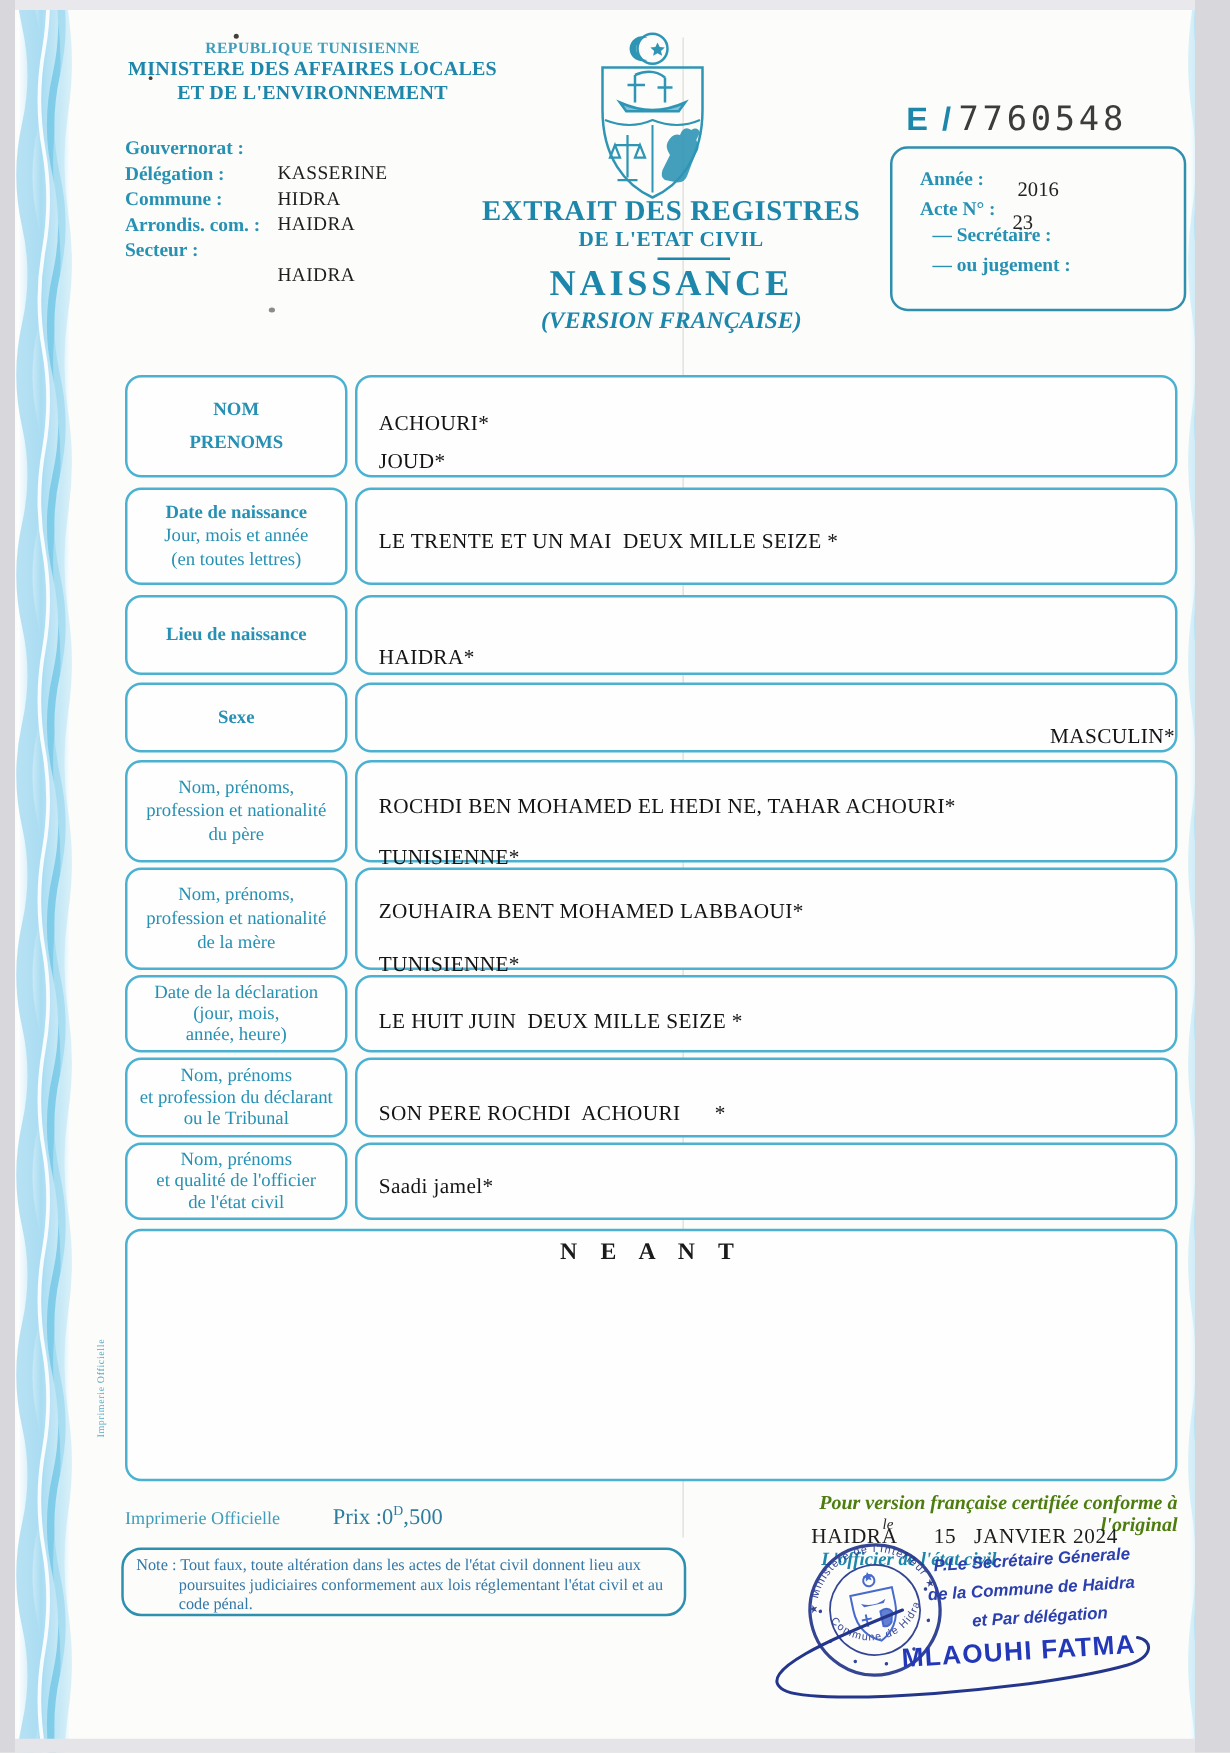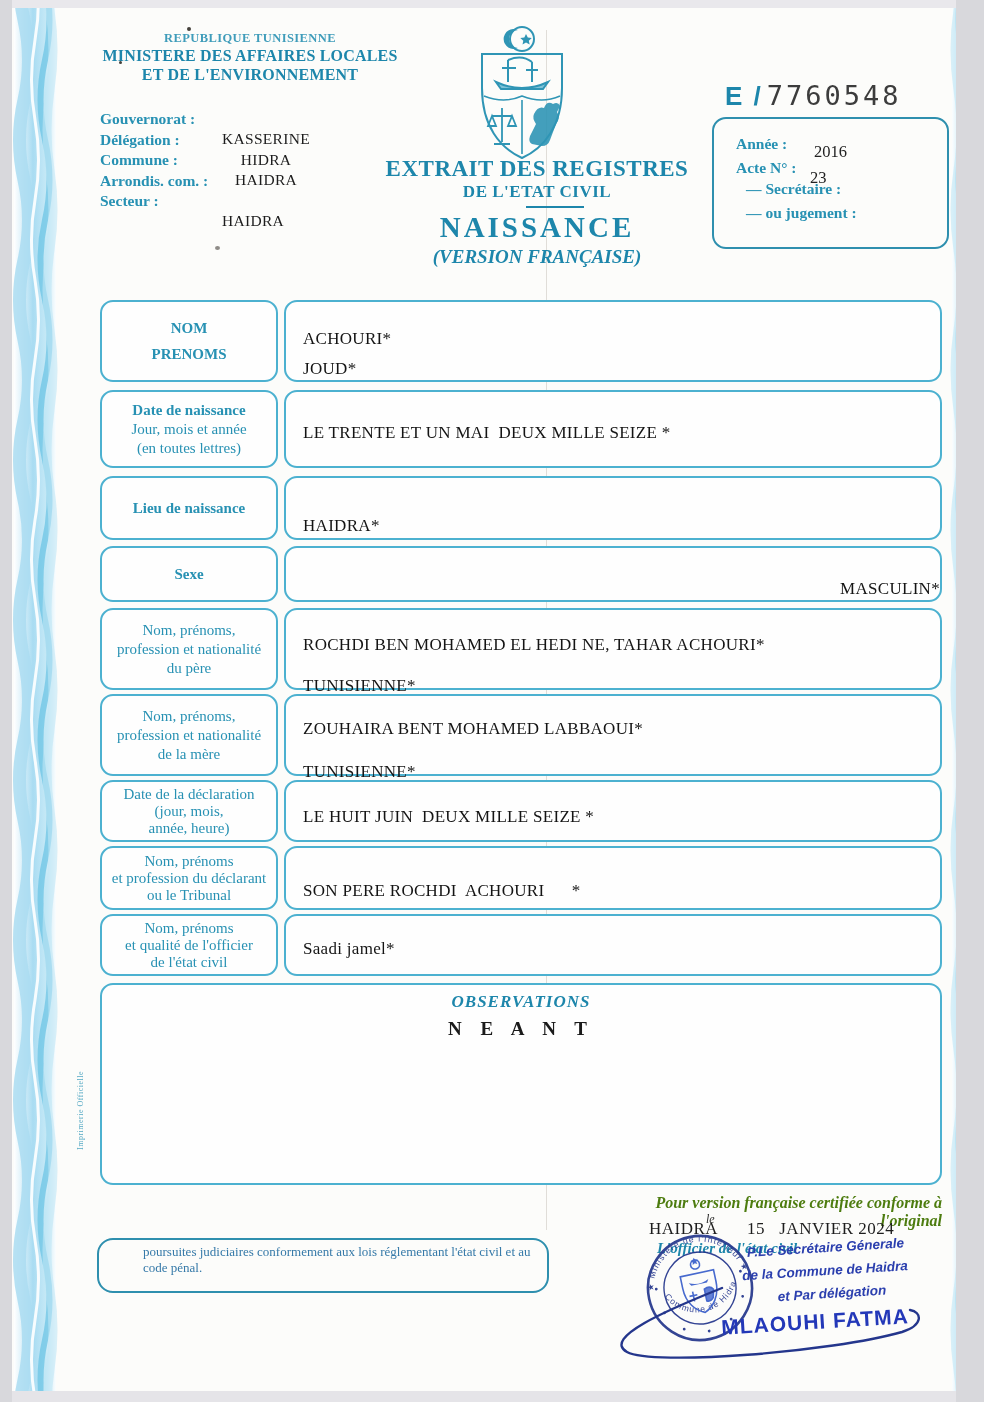--- a/index.html
+++ b/index.html
@@ -120,21 +120,21 @@
     <span class="serialN">7760548</span>
   </div>
 
   <div class="abs" style="left:88px;top:109px;">
     <div class="gl">Gouvernorat :</div>
     <div class="gl">Délégation :</div>
     <div class="gl">Commune :</div>
     <div class="gl">Arrondis. com. :</div>
     <div class="gl">Secteur :</div>
   </div>
-  <div class="abs" style="left:210px;top:129px;text-align:center;">
+  <div class="abs" style="left:210px;top:129px;">
     <div class="gv">KASSERINE</div>
     <div class="gv">HIDRA</div>
     <div class="gv">HAIDRA</div>
   </div>
   <div class="abs gv" style="left:210px;top:211px;">HAIDRA</div>
 
   <div class="actebox">
     <div class="abs ab-l" style="left:22px;top:16px;">Année :</div>
     <div class="abs ab-v" style="left:100px;top:23px;">2016</div>
     <div class="abs ab-l" style="left:22px;top:40px;">Acte N° :</div>
@@ -222,28 +222,32 @@
   <div class="cell lblc" style="top:914px;height:62px;">
     <div class="lt" style="line-height:17px;">Nom, prénoms</div>
     <div class="lt" style="line-height:17px;">et qualité de l'officier</div>
     <div class="lt" style="line-height:17px;">de l'état civil</div>
   </div>
   <div class="cell valc" style="top:914px;height:62px;">
     <div class="vt" style="margin-top:18px;">Saadi jamel*</div>
   </div>
 
   <div class="cell" style="left:88px;top:983px;width:842px;height:202px;">
-    <div class="obst" style="margin-top:7px;">OBSERVATIONS</div>
     <div class="neant" style="margin-top:6px;">N E A N T</div>
   </div>
 
   <div class="abs vert" style="left:64px;top:1150px;">Imprimerie Officielle</div>
 
+  <div class="abs" style="left:88px;top:1203px;">
+    <span class="impr">Imprimerie Officielle</span>
+    <span class="prix" style="margin-left:38px;"><span>Prix :0</span><sup style="font-size:11px;">D</sup><span>,500</span></span>
+  </div>
 
   <div class="notebox">
+    <div class="notet">Note : Tout faux, toute altération dans les actes de l'état civil donnent lieu aux</div>
     <div class="notet" style="padding-left:34px;">poursuites judiciaires conformement aux lois réglementant l'état civil et au</div>
     <div class="notet" style="padding-left:34px;">code pénal.</div>
   </div>
 
   <div class="abs certif" style="left:600px;top:1194px;width:330px;text-align:right;">Pour version française certifiée conforme à l'original</div>
   <div class="abs" style="left:694px;top:1212px;font-size:12px;font-style:italic;color:#2a2a2a;">le</div>
   <div class="abs place" style="left:637px;top:1219px;">HAIDRA</div>
   <div class="abs place" style="left:735px;top:1219px;">15   JANVIER 2024</div>
 
   <div class="abs offcv" style="left:645px;top:1240px;z-index:4;">L'officier de l'état civil</div>

